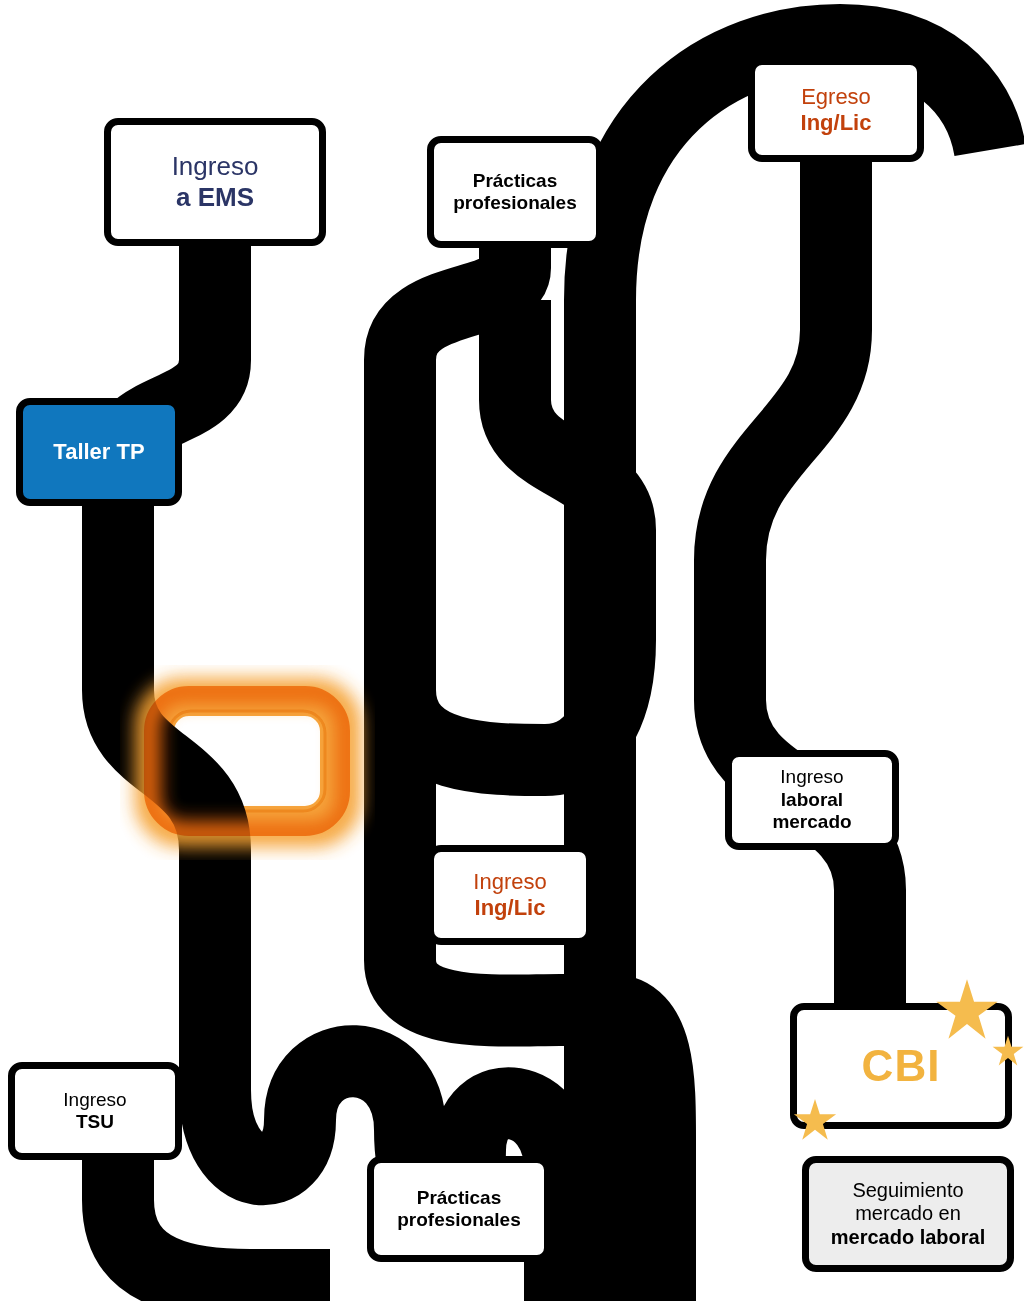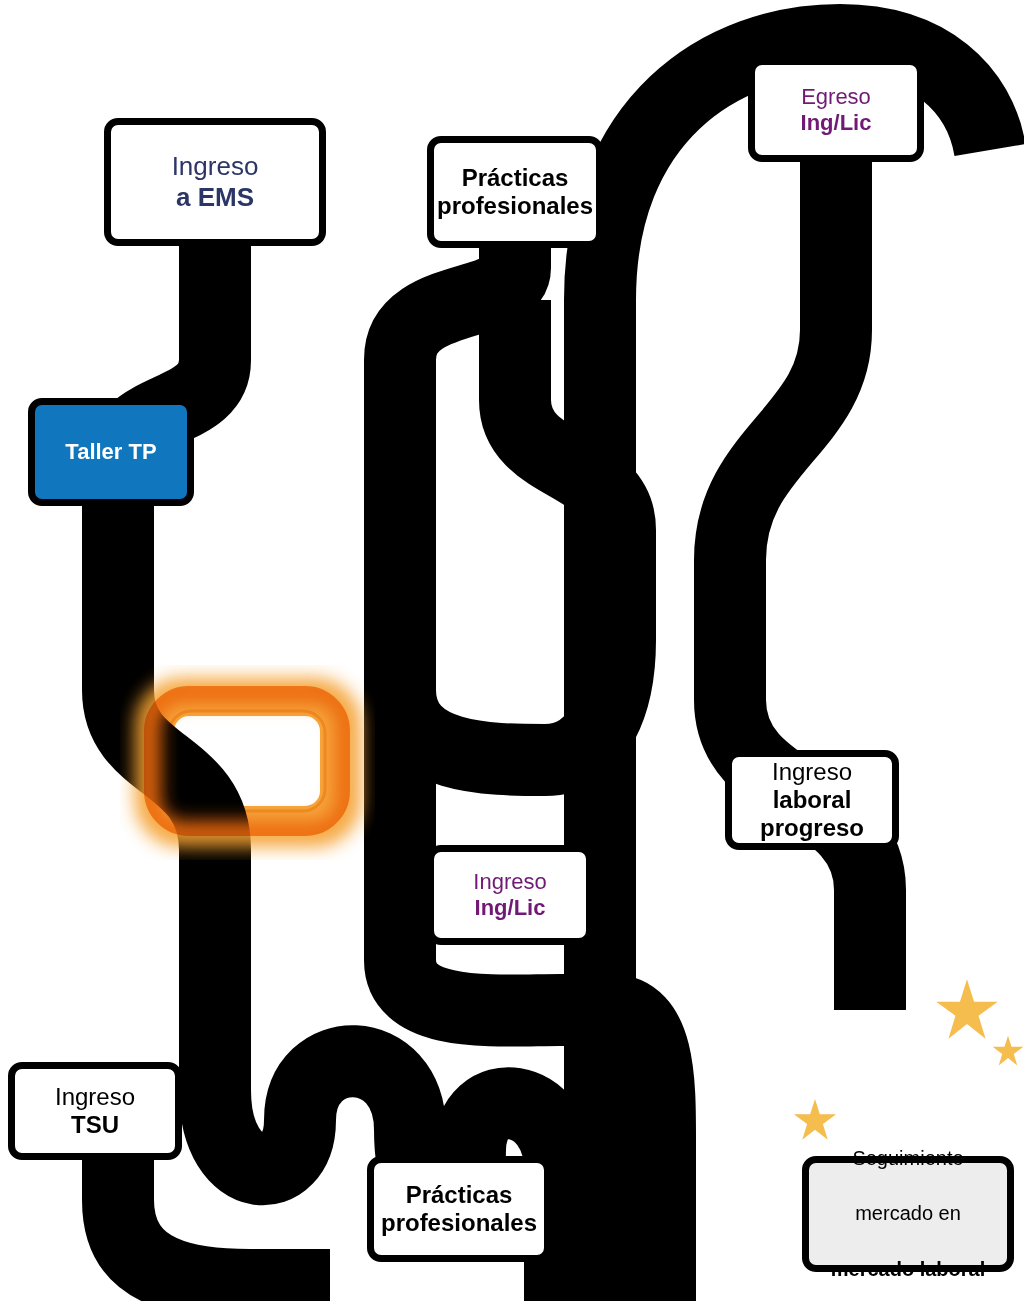--- a/index.html
+++ b/index.html
@@ -10,38 +10,38 @@
   
   .node{position:absolute;box-sizing:border-box;background:#ffffff;
         border:7px solid #000000;border-radius:14px;
         display:flex;flex-direction:column;align-items:center;justify-content:center;
         text-align:center;line-height:1.18;z-index:5;}
   .node .ln{display:block;white-space:nowrap;}
   .ln.b{font-weight:bold;text-align:right;}
 
   
   .navy{color:#2b3566;}
-  .plum{color:#701a75;}
+  .plum{color:#c2410c;}
   .dark{color:#000000;}
   .blue{background:#1077be;color:#ffffff;border-color:#000000;}
   .grayfill{background:#ededed;}
   .gold{color:#f2b33f;}
 
   
   .f22{font-size:26px;}
   .f19{font-size:22px;}
-  .f18{font-size:24px;}
-  .f17{font-size:20px;gap:32px;}
+  .f18{font-size:19px;}
+  .f17{font-size:20px;}
   .f40{font-size:44px;font-weight:bold;letter-spacing:1px;}
 
   
   #n-ingreso-ems      {left:104px;  top:118px;  width:222px; height:128px;}
   #n-practicas-top    {left:427px;  top:136px;  width:176px; height:112px;}
   #n-egreso           {left:748px;  top:58px;   width:176px; height:104px;}
-  #n-taller-tp        {left:28px;   top:398px;  width:166px; height:108px;}
+  #n-taller-tp        {left:16px;   top:398px;  width:166px; height:108px;}
   #n-cursos-st        {left:461px;  top:518px;  width:166px; height:100px;}
   #n-ingreso-mercado  {left:725px;  top:750px;  width:174px; height:100px;}
   #n-ingreso-inglic   {left:427px;  top:845px;  width:166px; height:100px;}
   #n-ingreso-tsu      {left:8px;    top:1062px; width:174px; height:98px;}
   #n-practicas-bottom {left:367px;  top:1156px; width:184px; height:106px;}
   #n-cbi              {left:790px;  top:1003px; width:222px; height:126px;}
   #n-seguimiento      {left:802px;  top:1156px; width:212px; height:116px;}
 
   
   #highlight{position:absolute;left:143px;top:686px;width:208px;height:150px;z-index:4;
@@ -147,38 +147,41 @@
   </div>
 
   <div class="node blue f19" id="n-taller-tp">
     <span class="ln b">Taller TP</span>
   </div>
 
 
   <div class="node dark f18" id="n-ingreso-mercado">
     <span class="ln">Ingreso</span>
     <span class="ln b">laboral</span>
-    <span class="ln b">progreso</span>
+    <span class="ln b">mercado</span>
   </div>
 
   <div class="node plum f19" id="n-ingreso-inglic">
     <span class="ln">Ingreso</span>
     <span class="ln b">Ing/Lic</span>
   </div>
 
   <div class="node dark f18" id="n-ingreso-tsu">
     <span class="ln">Ingreso</span>
     <span class="ln b">TSU</span>
   </div>
 
   <div class="node dark f18" id="n-practicas-bottom">
     <span class="ln b">Prácticas</span>
     <span class="ln b">profesionales</span>
   </div>
 
+  <div class="node gold f40" id="n-cbi">
+    <span class="ln b">CBI</span>
+  </div>
 
   <div class="node grayfill dark f17" id="n-seguimiento">
     <span class="ln">Seguimiento</span>
     <span class="ln">mercado en</span>
     <span class="ln b">mercado laboral</span>
   </div>
 
   <svg class="star" id="star-top-right" viewBox="0 0 100 100" xmlns="http://www.w3.org/2000/svg">
     <polygon points="50,2 61,37 98,37 68,59 79,95 50,72 21,95 32,59 2,37 39,37" fill="#f5bc4e"></polygon>
   </svg>

